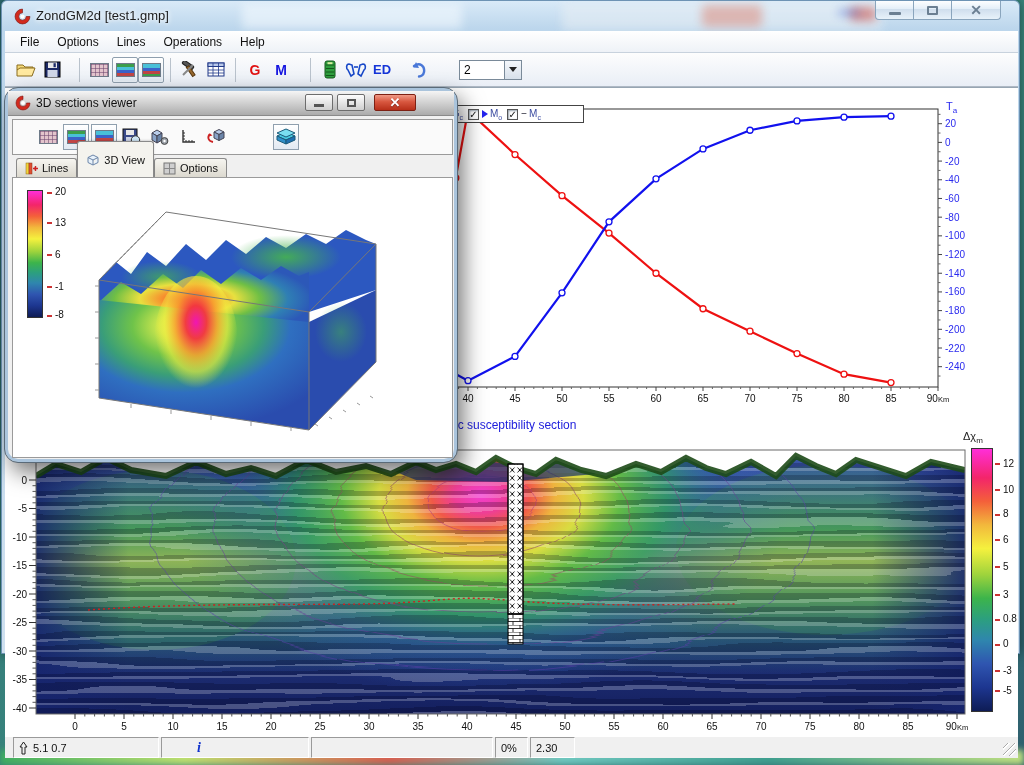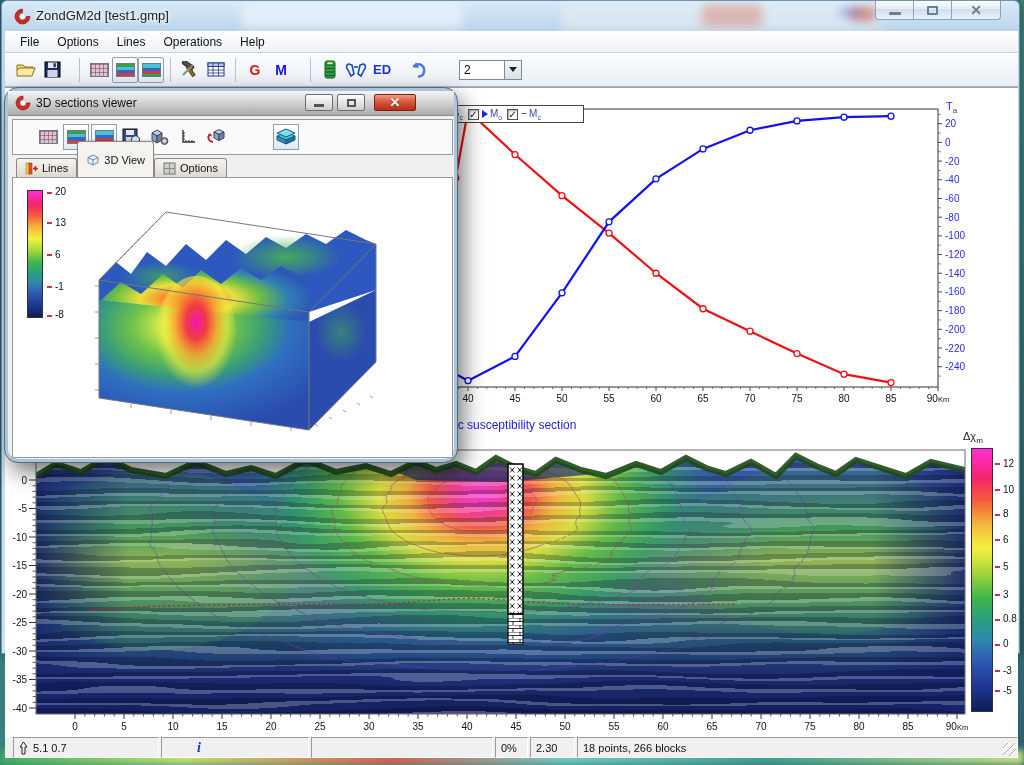--- a/index.html
+++ b/index.html
@@ -674,23 +674,20 @@
     <div class="scell" style="width:148px;">
       <span class="info-i" style="margin-left:30px;">i</span>
     </div>
     <div class="scell" style="width:182px;"></div>
     <div class="scell" style="width:33px;">
         <span>0%</span>
       </div>
     <div class="scell" style="width:45px;">
         <span>2.30</span>
       </div>
-    <div class="scell" style="flex:1; margin-right:0;">
-        <span>18 points,  266 blocks</span>
-      </div>
     <div id="grip"></div>
   </div>
 </div>
 
 <div id="dialog" class="abs">
   <div id="dlg-titlebar" class="abs">
     <svg id="dlg-icon" class="abs" viewBox="0 0 16 16">
       <path d="M8 1 A7 7 0 1 0 15 8 L11.5 8 A3.5 3.5 0 1 1 8 4.5 Z" fill="#d22a1e" stroke="#7d1510" stroke-width=".6"></path>
       <circle cx="8" cy="8" r="2" fill="#fff"></circle>
     </svg>

